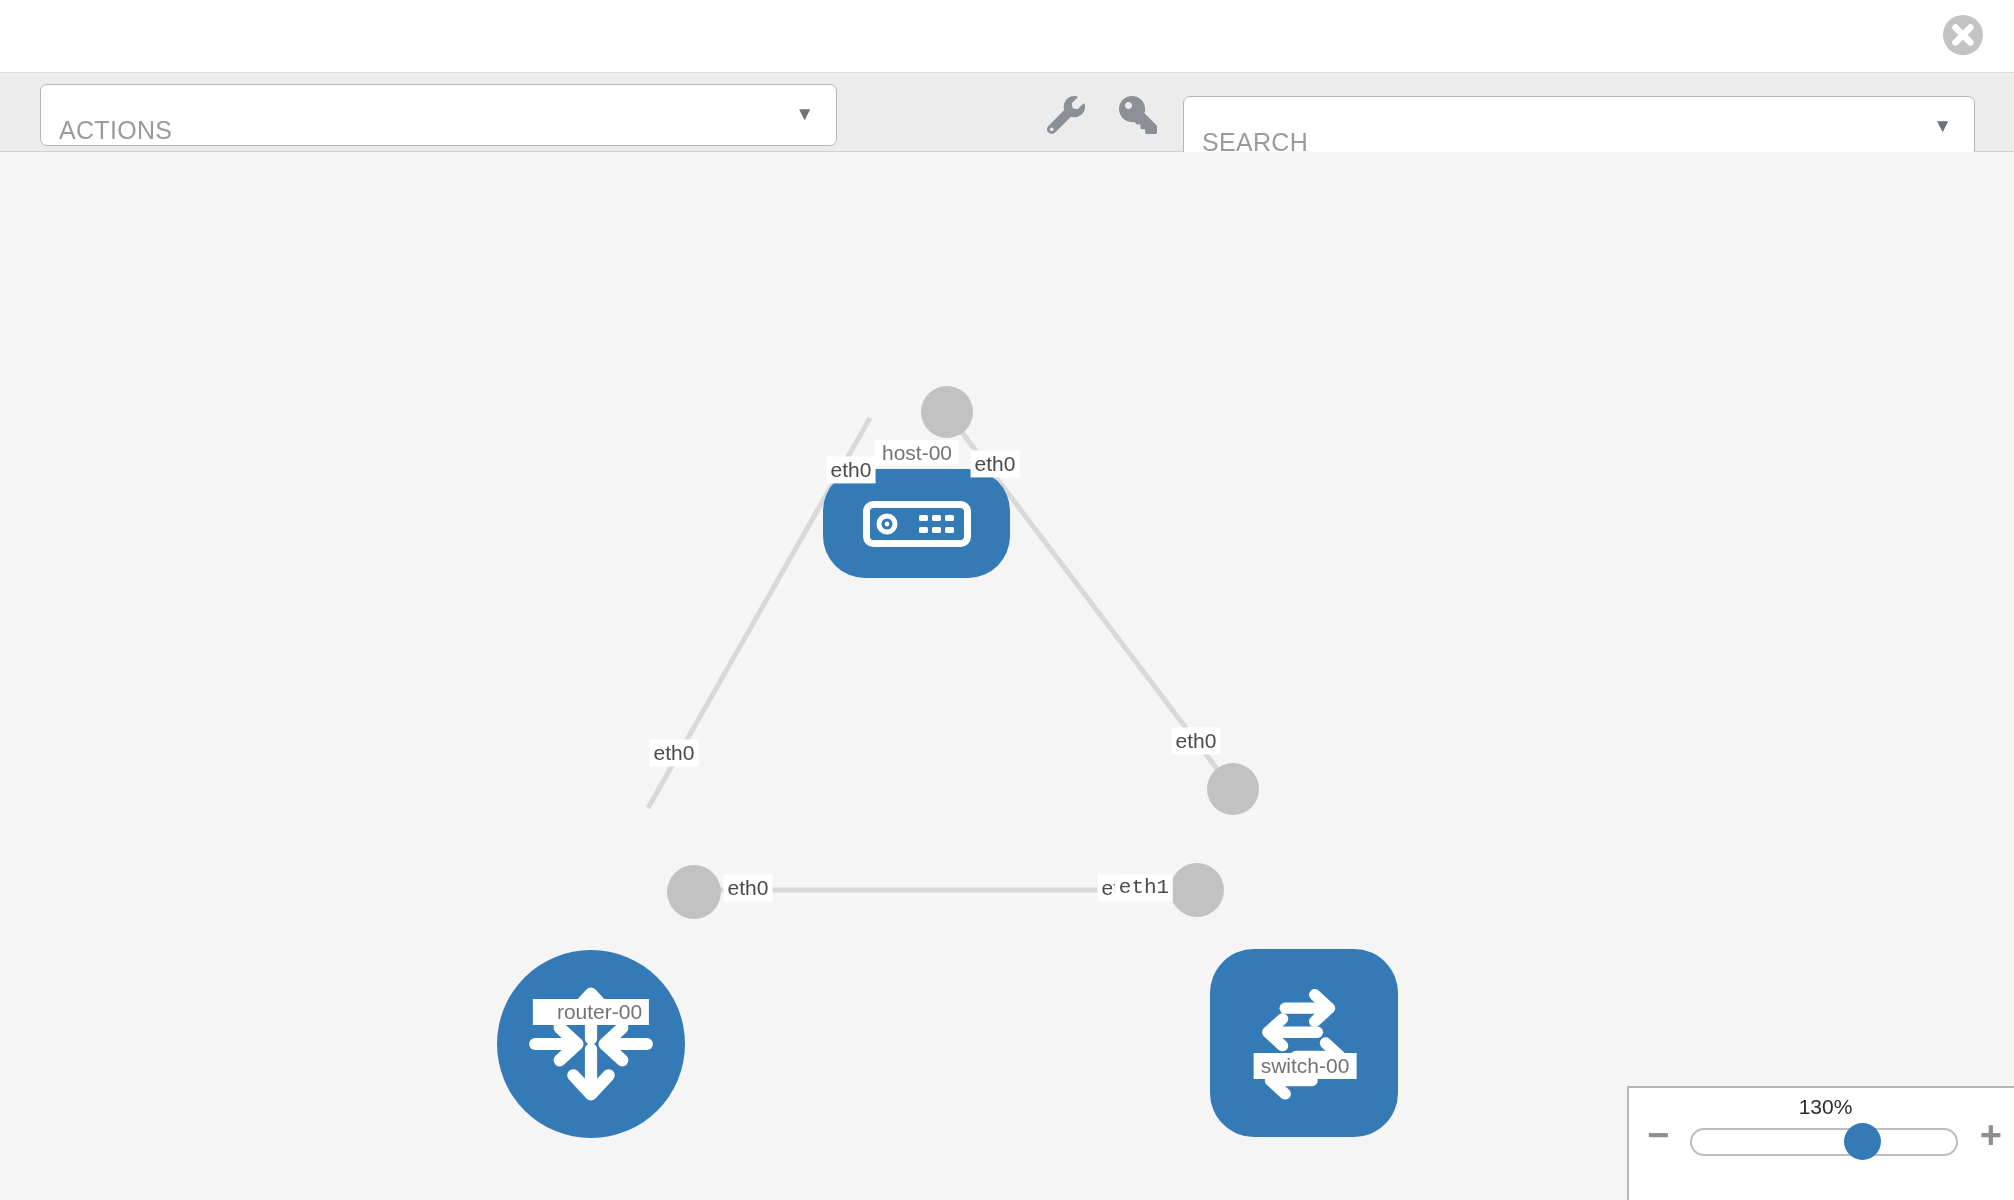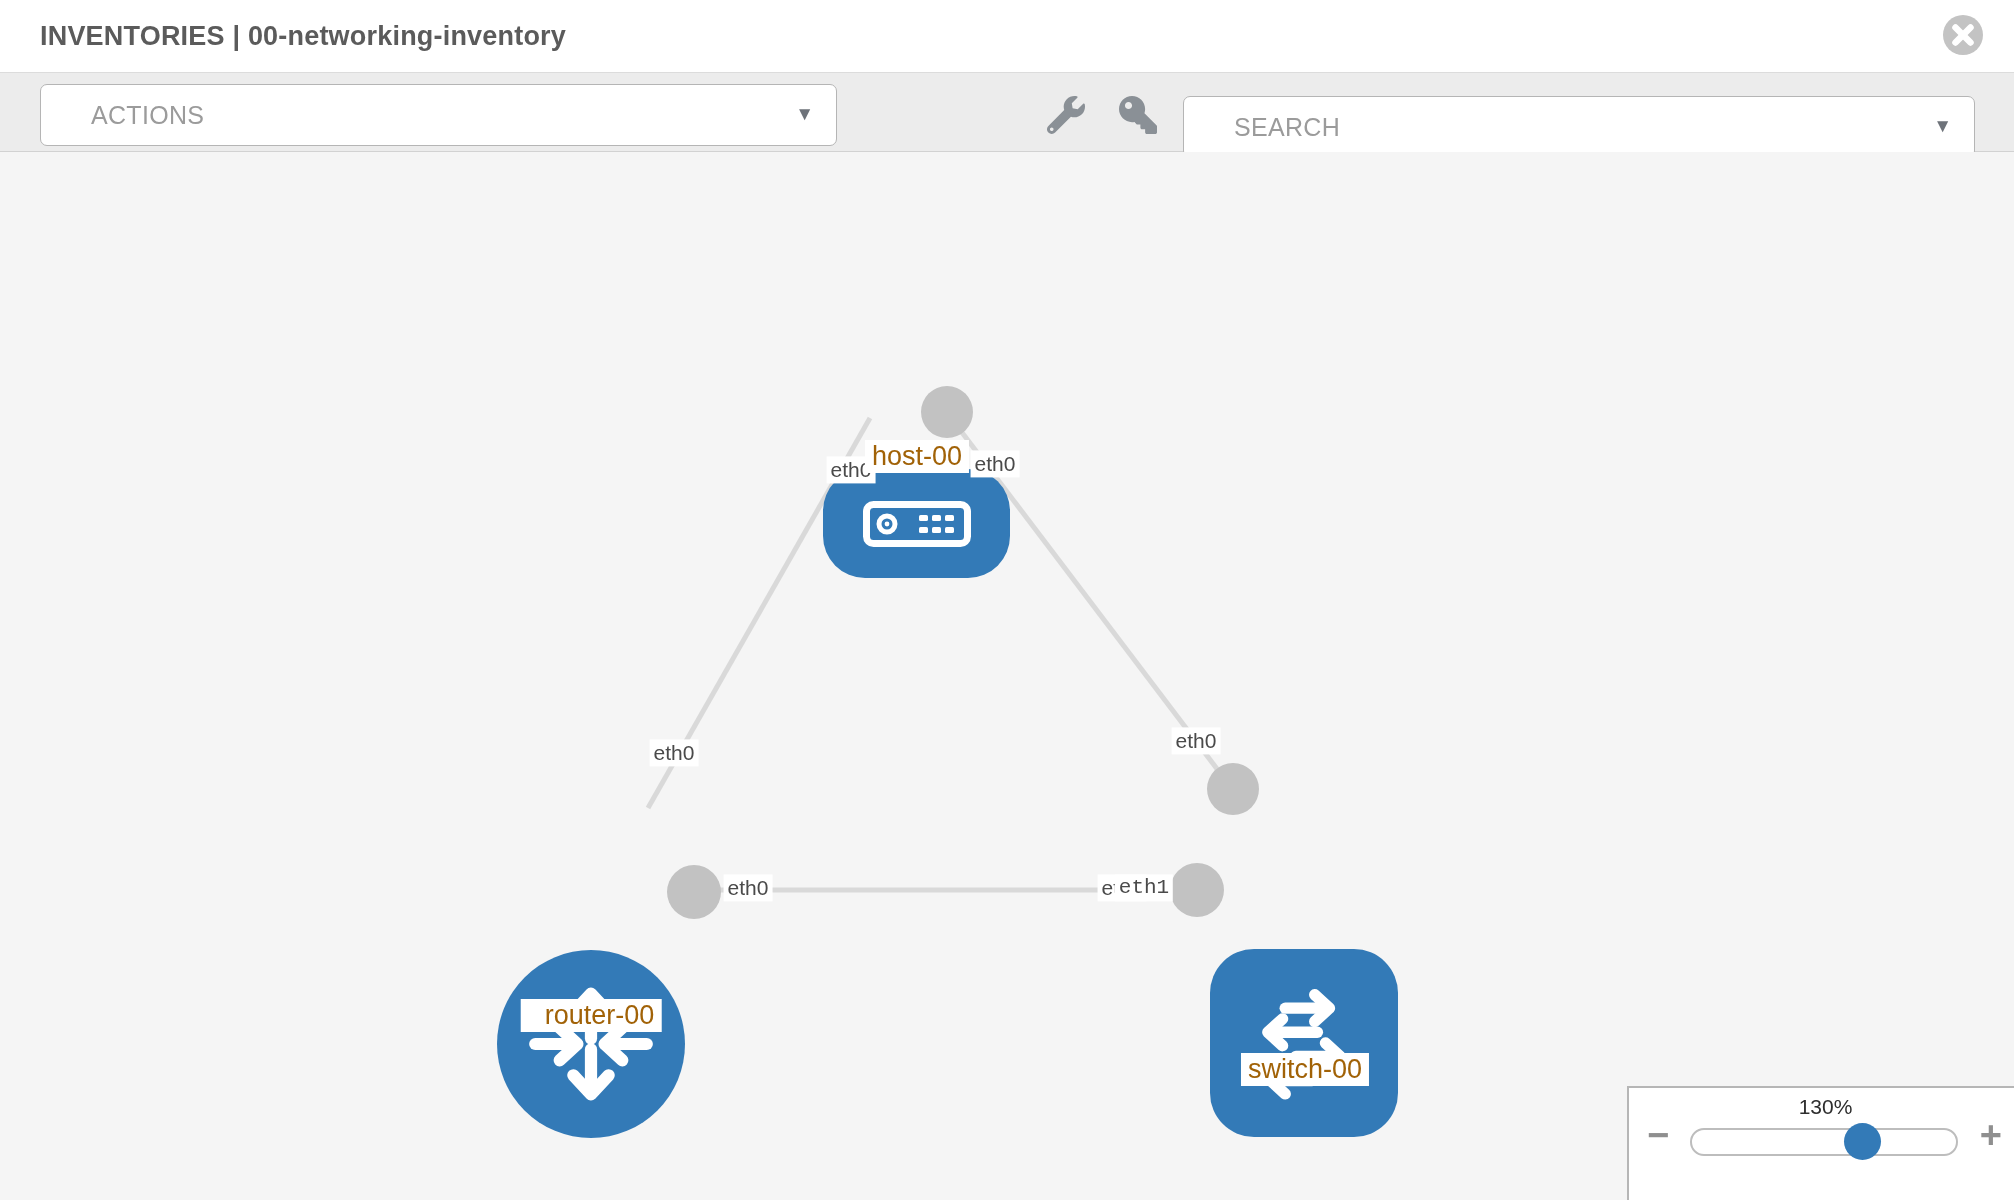--- a/index.html
+++ b/index.html
@@ -20,23 +20,22 @@
     position:absolute;left:1942px;top:14px;width:42px;height:42px;border:none;
     background:transparent;padding:0;cursor:pointer;
   }
   
   .toolbar{
     position:absolute;left:0;top:72px;width:2014px;height:80px;background:#ececec;
     border-top:1px solid #dcdcdc;border-bottom:1px solid #d2d2d2;box-sizing:border-box;
   }
   .select-box{
     position:absolute;top:11px;height:62px;background:#ffffff;border:1px solid #b5b5b5;
-    border-radius:7px;box-sizing:border-box;display:flex;align-items:center;
+    border-radius:7px;box-sizing:border-box;display:flex;align-items:flex-end;
     cursor:pointer;
-    padding-left:32px;
   }
   .select-box .placeholder{
     margin-left:18px;font-size:25px;color:#9b9b9b;letter-spacing:.3px;
   }
   .select-box .caret{
     position:absolute;right:22px;top:50%;transform:translateY(-54%);
     font-size:19px;color:#6e737a;
   }
   .actions-box{left:40px;width:797px;}
   .search-box{left:1183px;width:792px;margin-top:12px;}
@@ -53,21 +52,21 @@
   .stage-svg{position:absolute;left:0;top:0;z-index:1;}
   .net-node{
     position:absolute;z-index:2;background:#337ab7;display:flex;align-items:center;
     justify-content:center;cursor:pointer;
   }
   .node-host{left:823px;top:317px;width:187px;height:109px;border-radius:42px;}
   .node-router{left:497px;top:798px;width:188px;height:188px;border-radius:50%;}
   .node-switch{left:1210px;top:797px;width:188px;height:188px;border-radius:44px;}
   .node-label{
     position:absolute;z-index:4;transform:translateX(-50%);background:#ffffff;
-    color:#a16207;font-size:27px;padding:1px 7px;white-space:nowrap;
+    color:#737373;font-size:21px;padding:1px 7px;white-space:nowrap;
   }
   .iface-label{
     position:absolute;z-index:3;transform:translate(-50%,-50%);background:#ffffff;
     color:#4a4a4a;font-size:21px;padding:1px 4px;line-height:1.2;white-space:nowrap;
   }
   
   .zoom-panel{
     position:absolute;left:1627px;top:1086px;width:387px;height:114px;background:#ffffff;
     border-left:2px solid #b6b6b6;border-top:2px solid #b6b6b6;box-sizing:border-box;z-index:5;
   }
@@ -88,21 +87,20 @@
   }
   .zoom-thumb{
     position:absolute;left:152px;top:-7px;width:37px;height:37px;border-radius:50%;
     background:#337ab7;cursor:grab;
   }
 </style>
 </head>
 <body>
 
 <div class="header">
-  <div class="header-title">INVENTORIES | 00-networking-inventory</div>
   <button class="close-btn" title="">
     <svg width="42" height="42" viewBox="0 0 42 42">
       <circle cx="21" cy="21" r="20" fill="#c3c3c3"></circle>
       <line x1="13.5" y1="13.5" x2="28.5" y2="28.5" stroke="#ffffff" stroke-width="6.5" stroke-linecap="round"></line>
       <line x1="28.5" y1="13.5" x2="13.5" y2="28.5" stroke="#ffffff" stroke-width="6.5" stroke-linecap="round"></line>
     </svg>
   </button>
 </div>
 
 <div class="toolbar">

